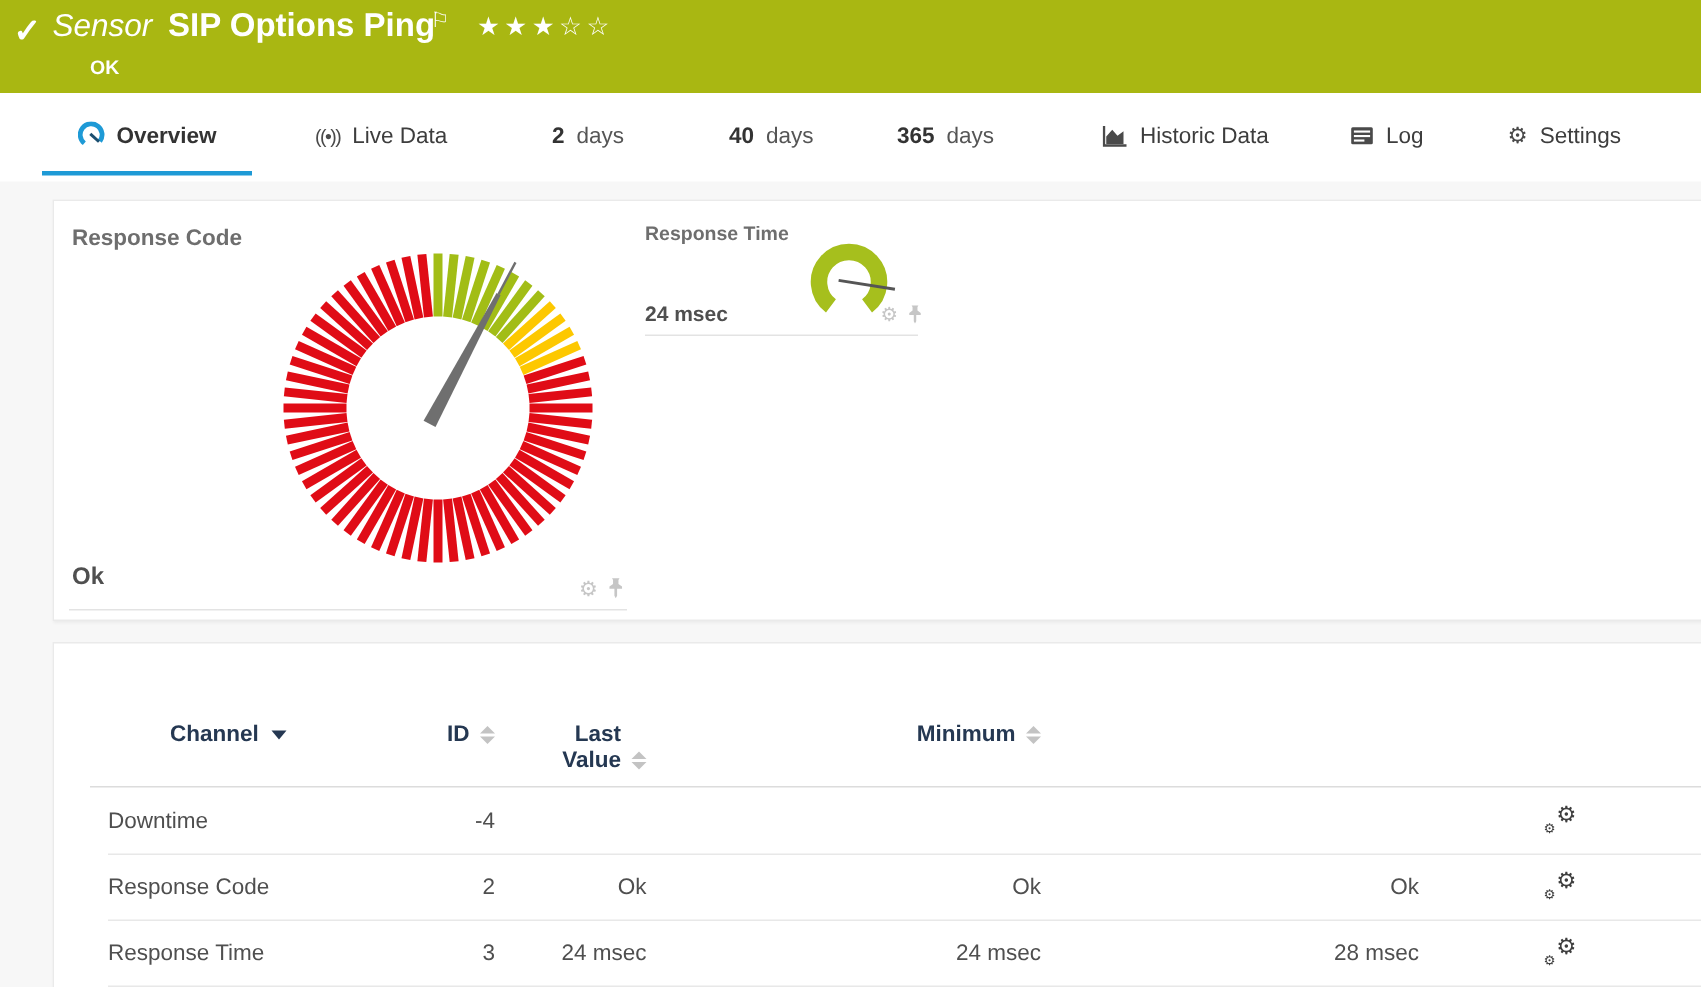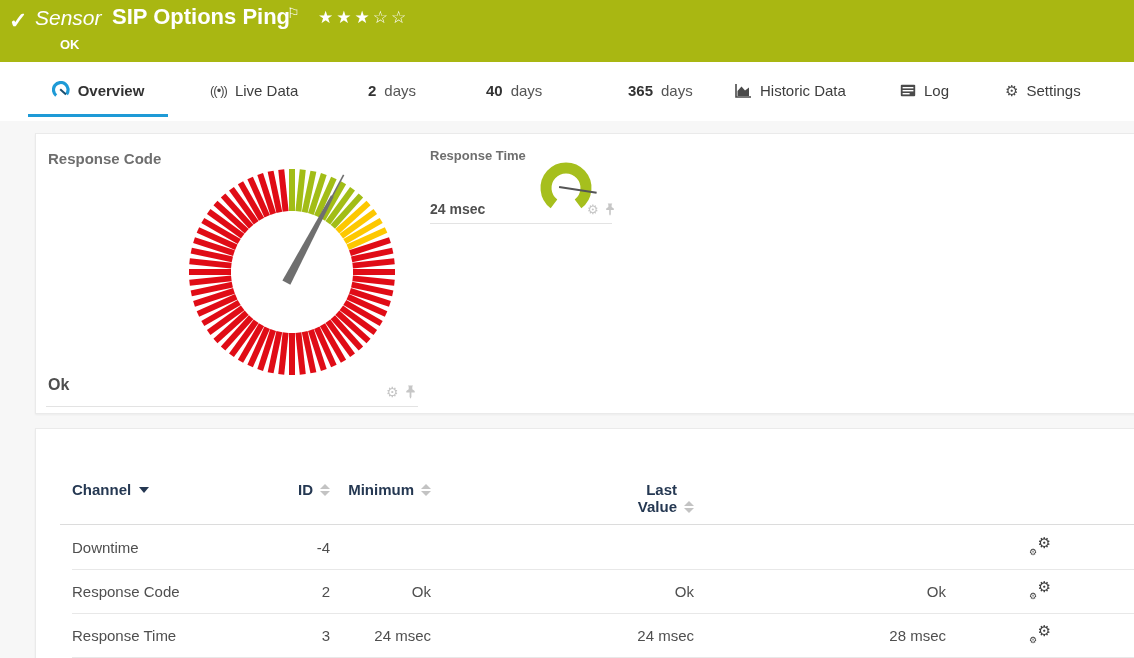--- a/index.html
+++ b/index.html
@@ -24,21 +24,21 @@
   
   .tabbar { position:absolute; left:0; top:62px; width:100%; height:59px; background:#fff; }
   .tab { position:absolute; top:0; height:56px; display:flex; align-items:center; gap:8px;
          font-size:15px; color:#3d3d3d; cursor:pointer; white-space:nowrap; }
   .tab .ticon { display:inline-flex; align-items:center; color:#4a4a4a; }
   .tab-overview { left:28px; width:140px; justify-content:center; font-weight:bold; color:#333; }
   .tab-underline { position:absolute; left:28px; top:52px; width:140px; height:3px; background:#1e9ad6; }
   .tab-live { left:210px; }
   .tab-2d   { left:368px; }
   .tab-30d  { left:486px; }
-  .tab-365d { left:628px; }
+  .tab-365d { left:598px; }
   .tab-hist { left:735px;text-align:center; }
   .tab-log  { left:900px; }
   .tab-set  { left:1005px; }
   .tab-num { font-weight:bold; color:#333; }
   .tab-unit { color:#555; }
   .glyph-icon { font-size:15px; line-height:1; }
   .broadcast { font-size:13px; color:#4a4a4a; letter-spacing:-1px; }
 
   
   .panel { position:absolute; left:35px; right:-2px; background:#fff;
@@ -61,21 +61,21 @@
   .rc-icons { left:350px; top:251px; }
   .rt-icons { left:551px; top:69px; }
   .footer-icons .gear-glyph { font-size:14px; line-height:1; cursor:pointer; }
   .footer-rule { position:absolute; height:1px; background:#e3e3e3; }
   .rc-rule { left:10px; top:272px; width:372px; }
   .rt-rule { left:394px; top:89px; width:182px; }
   .trow { display:grid; grid-template-columns:160px 98px 101px 263px 252px 1fr; align-items:center; }
   .thead { position:absolute; left:36px; right:10px; top:52px; height:45px; }
   .thead .trow { align-items:start; }
   .th { font-size:15px; font-weight:bold; color:#253852; display:flex; justify-content:flex-end; align-items:flex-start; }
-  .th-channel { justify-content:flex-start; align-items:center; cursor:pointer; }
+  .th-channel { justify-content:center; align-items:center; cursor:pointer; }
   .th-lastvalue { text-align:right; }
   .caret-down { display:inline-block; width:0; height:0; border-left:5px solid transparent;
                 border-right:5px solid transparent; border-top:6px solid #253852; margin-left:8px; }
   .sort { display:inline-flex; flex-direction:column; gap:2px; margin-left:7px; margin-top:3px; cursor:pointer; }
   .sort i { display:block; width:0; height:0; border-left:5px solid transparent; border-right:5px solid transparent; }
   .sort .up { border-bottom:5px solid #c3c3c3; }
   .sort .dn { border-top:5px solid #c3c3c3; }
   .tbody { position:absolute; left:0; right:0; top:97px; }
   .drow { height:44px; font-size:15px; color:#4f4f4f; border-bottom:1px solid #e8e8e8; margin-left:36px; margin-right:0; }
   .drow > div { text-align:right; }
@@ -257,32 +257,32 @@
         <span class="caret-down"></span>
       </div>
       <div class="th">
         <span>ID</span>
         <span class="sort">
             <i class="up"></i>
             <i class="dn"></i>
           </span>
       </div>
       <div class="th">
-        <span>Minimum</span>
-        <span class="sort">
-            <i class="up"></i>
-            <i class="dn"></i>
-          </span>
-      </div>
-      <div class="th">
         <span class="th-lastvalue">
           <span>Last</span><br>
           <span>Value</span>
         </span>
         <span class="sort" style="margin-top:20px">
+            <i class="up"></i>
+            <i class="dn"></i>
+          </span>
+      </div>
+      <div class="th">
+        <span>Minimum</span>
+        <span class="sort">
             <i class="up"></i>
             <i class="dn"></i>
           </span>
       </div>
       <div class="th"></div>
     </div>
   </div>
   <div class="header-rule"></div>
 
   <div class="tbody">

